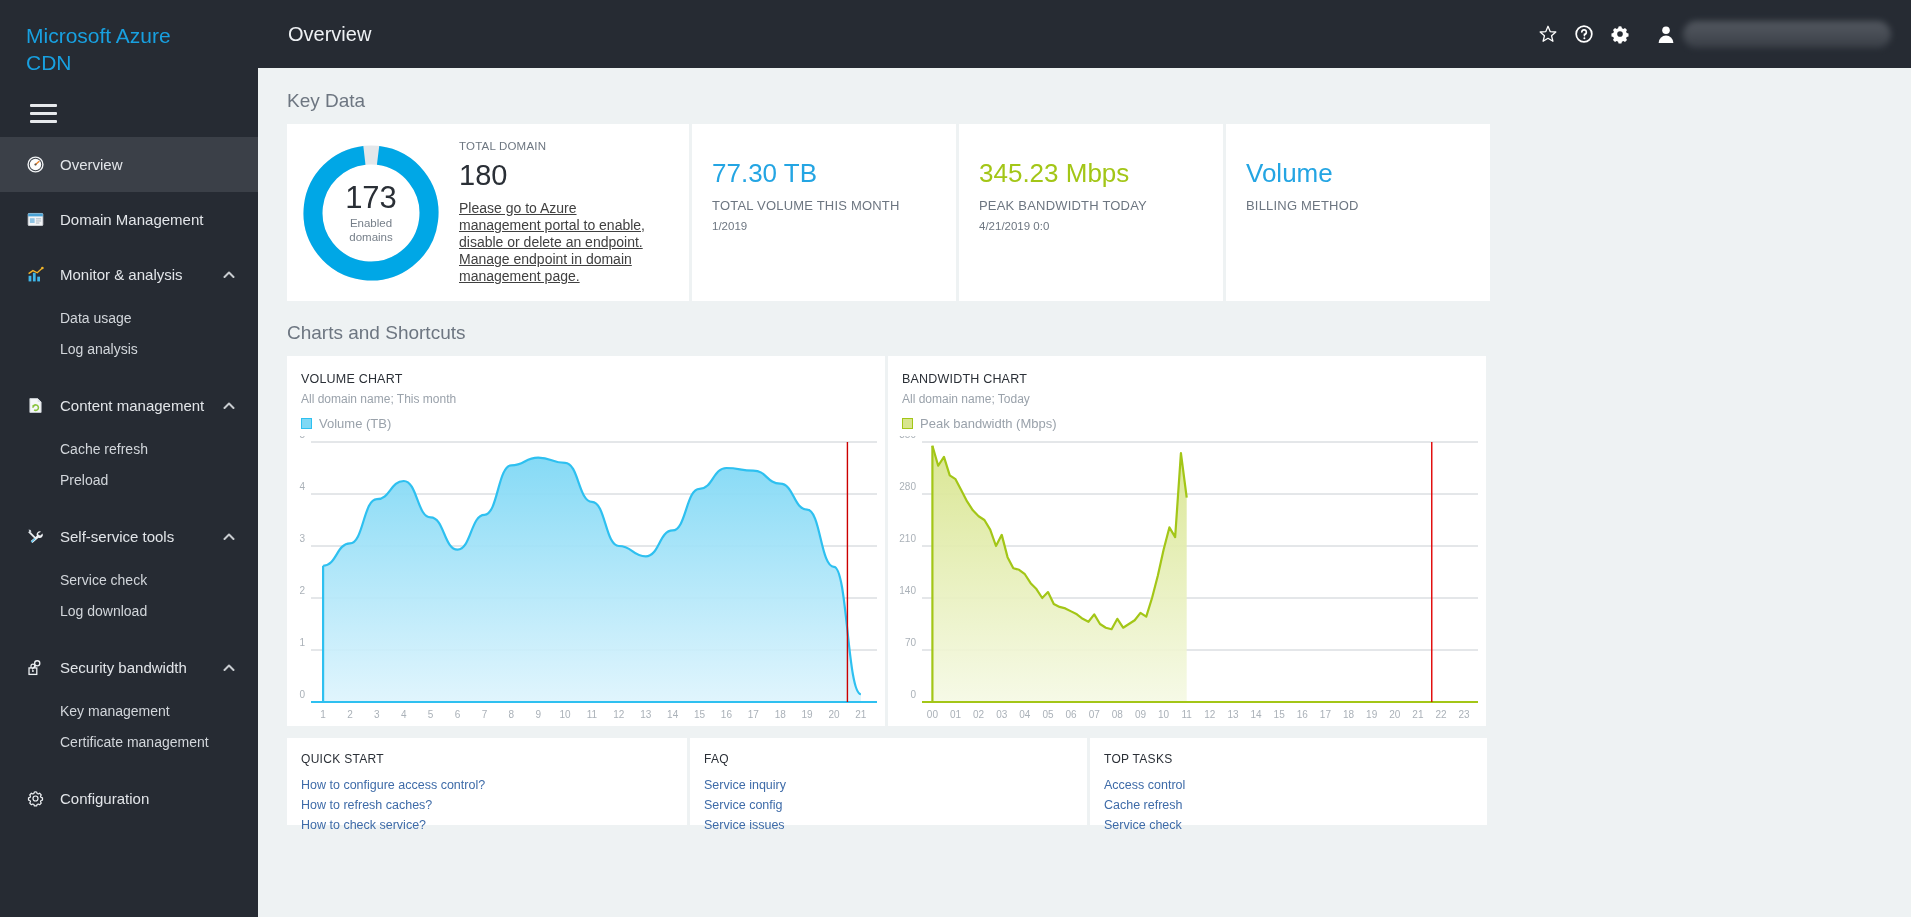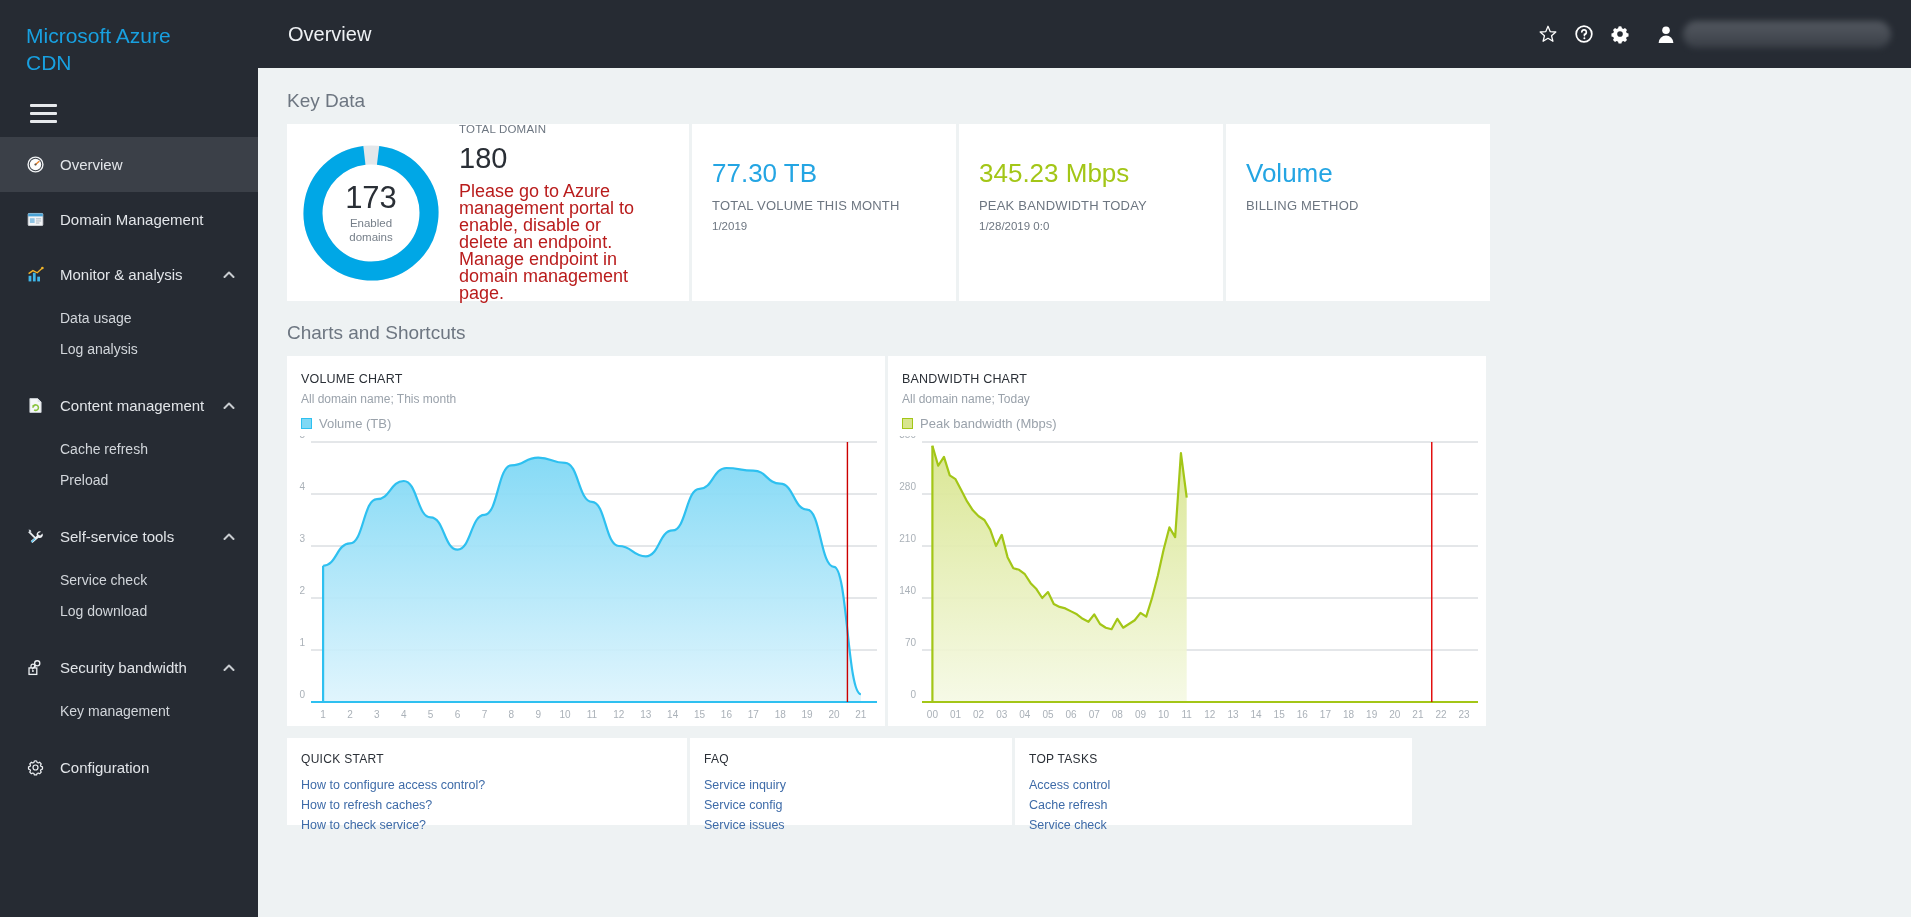--- a/index.html
+++ b/index.html
@@ -100,21 +100,21 @@
   .donut-center {
     position: absolute; inset: 0;
     display: flex; flex-direction: column; align-items: center; justify-content: center;
   }
   .donut-num { font-size: 31px; color: #2a2f36; line-height: 34px; font-weight: 400; }
   .donut-cap { font-size: 11.5px; color: #767f89; line-height: 14px; text-align: center; margin-top: 1px; }
 
   .domain-body { padding-left: 16px; padding-right: 14px; }
   .kd-label { font-size: 11.5px; letter-spacing: .2px; color: #6d7681; text-transform: uppercase; }
   .kd-big-num { font-size: 29px; color: #2a2f36; font-weight: 400; line-height: 38px; margin: 4px 0 6px; }
-  .kd-desc { font-size: 18px; color: #b91c1c; line-height: 17px; max-width: 190px; }
+  .kd-desc { font-size: 14px; color: #404040; line-height: 17px; max-width: 190px; text-decoration: underline; }
 
   .card-stat { width: 264px; height: 177px; padding: 33px 0 0 20px; }
   .stat-value { font-size: 26px; line-height: 33px; font-weight: 400; }
   .stat-label { font-size: 13px; color: #6d7681; text-transform: uppercase; margin-top: 8px; letter-spacing: .2px; }
   .stat-sub { font-size: 11.5px; color: #6d7681; margin-top: 7px; }
 
   
   .charts-row { display: flex; gap: 3px; padding: 0 29px; }
   .chart-card { background: #fff; width: 598px; height: 370px; position: relative; }
   .chart-head { padding: 16px 0 0 14px; }
@@ -122,21 +122,21 @@
   .chart-sub { font-size: 12px; color: #9aa2ab; margin-top: 6px; }
   .chart-legend { display: flex; align-items: center; margin-top: 10px; font-size: 13px; color: #9aa2ab; }
   .legend-swatch { width: 11px; height: 11px; margin-right: 7px; display: inline-block; }
   .chart-plot { position: absolute; left: 0; right: 0; top: 80px; bottom: 0; }
   .chart-plot svg { display: block; width: 100%; height: 100%; }
 
   
   .short-row { display: flex; gap: 3px; padding: 0 29px; margin-top: 12px; }
   .short-card { background: #fff; height: 87px; padding: 14px 0 0 14px; }
   .short-card.s1 { width: 400px; }
-  .short-card.s2 { width: 322px; }
+  .short-card.s2 { width: 397px; }
   .short-card.s3 { width: 397px; }
   .short-title { font-size: 12px; color: #2a2f36; letter-spacing: .3px; text-transform: uppercase; }
   .short-link {
     display: block; font-size: 12.5px; color: #3e6ba8;
     margin-top: 6px; cursor: pointer; text-decoration: none;
   }
   .short-link:first-of-type { margin-top: 12px; }
   .axis-text { font-size: 10px; fill: #aab1b8; font-family: "Liberation Sans", sans-serif; }
 </style>
 </head>
@@ -259,20 +259,23 @@
           <circle cx="8" cy="15" r="1.1" fill="#eef1f4"></circle>
         </svg>
       </span>
       <span class="nav-label">Security bandwidth</span>
       <svg class="chev" viewBox="0 0 14 14">
         <polyline points="2.5,9 7,4.5 11.5,9" fill="none" stroke="#d6dade" stroke-width="2" stroke-linecap="round" stroke-linejoin="round"></polyline>
       </svg>
     </div>
     <div class="sub-item">
       <span>Key management</span>
+    </div>
+    <div class="sub-item">
+      <span>Certificate management</span>
     </div>
     <div class="nav-gap"></div>
 
     <div class="nav-item">
       <span class="nav-icon">
         <svg viewBox="0 0 22 22" width="19" height="19">
           <path d="M11 3.2 l1.3 .25 l.5 1.7 l1.4 .6 l1.55-.85 l1.9 1.9 l-.85 1.55 l.6 1.4 l1.7 .5 v2.6 l-1.7 .5 l-.6 1.4 l.85 1.55 l-1.9 1.9 l-1.55-.85 l-1.4 .6 l-.5 1.7 h-2.6 l-.5-1.7 l-1.4-.6 l-1.55 .85 l-1.9-1.9 l.85-1.55 l-.6-1.4 l-1.7-.5 v-2.6 l1.7-.5 l.6-1.4 l-.85-1.55 l1.9-1.9 l1.55 .85 l1.4-.6 l.5-1.7 z" fill="none" stroke="#eef1f4" stroke-width="1.4" stroke-linejoin="round"></path>
           <circle cx="11" cy="11" r="2.9" fill="none" stroke="#eef1f4" stroke-width="1.4"></circle>
         </svg>
       </span>
@@ -342,21 +345,21 @@
 
         <div class="card card-stat">
           <div class="stat-value" style="color:#24a5e3">77.30 TB</div>
           <div class="stat-label">TOTAL VOLUME THIS MONTH</div>
           <div class="stat-sub">1/2019</div>
         </div>
 
         <div class="card card-stat">
           <div class="stat-value" style="color:#a3c617">345.23 Mbps</div>
           <div class="stat-label">PEAK BANDWIDTH TODAY</div>
-          <div class="stat-sub">1/28/2019 0:0</div>
+          <div class="stat-sub">4/21/2019 0:0</div>
         </div>
 
         <div class="card card-stat">
           <div class="stat-value" style="color:#24a5e3">Volume</div>
           <div class="stat-label">BILLING METHOD</div>
         </div>
       </div>
 
       <h2 class="section-title second">Charts and Shortcuts</h2>
 

